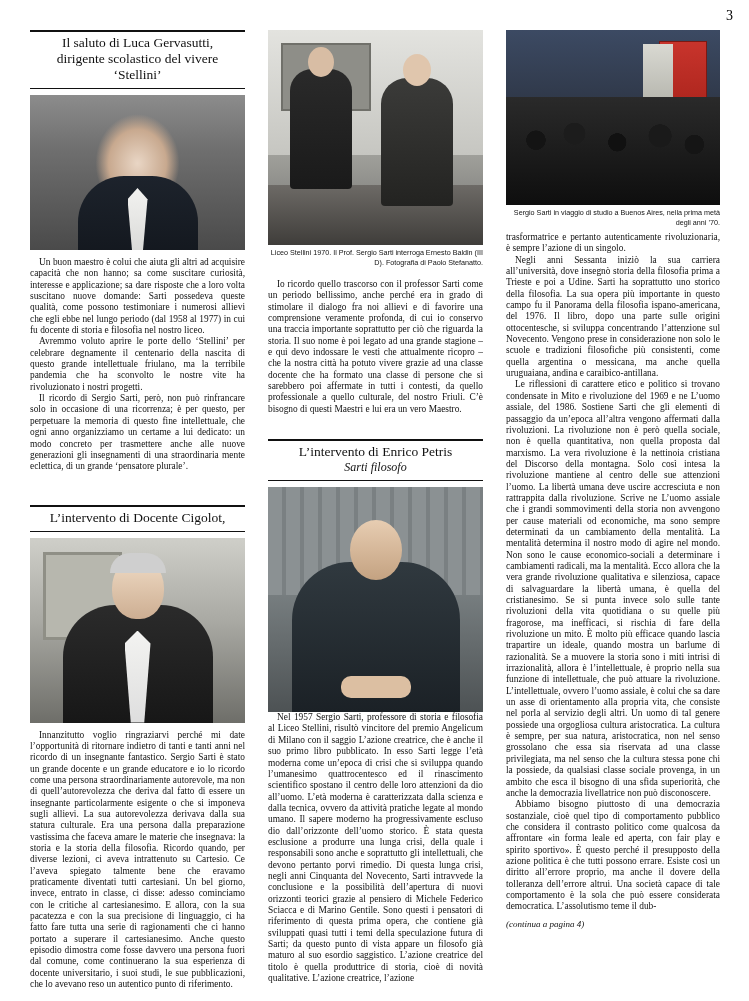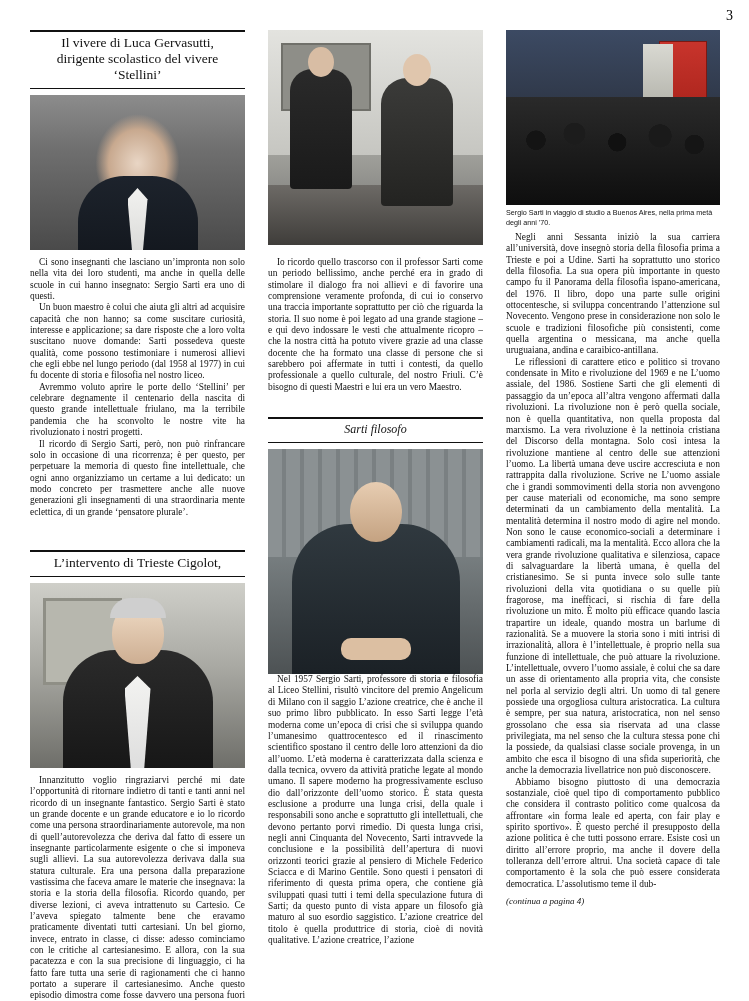--- a/index.html
+++ b/index.html
@@ -69,21 +69,21 @@
     overflow: hidden;
     background: #6b6b6b;
   }
   .caption {
     font-family: "Liberation Sans", sans-serif;
     font-size: 7.2px;
     line-height: 9.5px;
     color: #111;
     margin-top: 3px;
     margin-bottom: 5px;
-    text-align: left;
+    text-align: right;
   }
 
   .body-text p {
     margin: 0;
     text-indent: 9px;
     font-size: 9.4px;
     line-height: 11.35px;
     text-align: justify;
     font-family: "Liberation Serif", serif;
     hyphens: auto;
@@ -258,37 +258,36 @@
 
 <div class="page">
 
   <div class="page-number">3</div>
 
   <div class="content">
 
     <div class="col" style="left:0px; top:0px; width:215px;">
 
       <div class="headline-box">
-        <div class="h-line">Il vivere di Luca Gervasutti,</div>
+        <div class="h-line">Il saluto di Luca Gervasutti,</div>
         <div class="h-line">dirigente scolastico del vivere ‘Stellini’</div>
       </div>
 
       <div class="photo ph-gervasutti"></div>
 
       <div class="body-text" style="margin-top:7px;">
-        <p>Ci sono insegnanti che lasciano un’impronta non solo nella vita dei loro studenti, ma anche in quella delle scuole in cui hanno insegnato: Sergio Sarti era uno di questi.</p>
         <p>Un buon maestro è colui che aiuta gli altri ad acquisire capacità che non hanno; sa come suscitare curiosità, interesse e applicazione; sa dare risposte che a loro volta suscitano nuove domande: Sarti possedeva queste qualità, come possono testimoniare i numerosi allievi che egli ebbe nel lungo periodo (dal 1958 al 1977) in cui fu docente di storia e filosofia nel nostro liceo.</p>
         <p>Avremmo voluto aprire le porte dello ‘Stellini’ per celebrare degnamente il centenario della nascita di questo grande intellettuale friulano, ma la terribile pandemia che ha sconvolto le nostre vite ha rivoluzionato i nostri progetti.</p>
         <p>Il ricordo di Sergio Sarti, però, non può rinfrancare solo in occasione di una ricorrenza; è per questo, per perpetuare la memoria di questo fine intellettuale, che ogni anno organizziamo un certame a lui dedicato: un modo concreto per trasmettere anche alle nuove generazioni gli insegnamenti di una straordinaria mente eclettica, di un grande ‘pensatore plurale’.</p>
       </div>
 
       <div style="height:14px;"></div>
 
       <div class="headline-box" style="margin-top:18px;">
-        <div class="h-line">L’intervento di Trieste Cigolot,</div>
+        <div class="h-line">L’intervento di Docente Cigolot,</div>
       </div>
 
       <div class="photo ph-cigolot">
         <div class="frame"></div>
         <div class="body"></div>
         <div class="head"></div>
         <div class="hair"></div>
         <div class="shirt"></div>
       </div>
 
@@ -299,26 +298,28 @@
 
     <div class="col" style="left:238px; top:0px; width:215px;">
 
       <div class="photo ph-sarti-desk">
         <div class="wall"></div>
         <div class="board"></div>
         <div class="desk"></div>
         <div class="figL"></div>
         <div class="figR"></div>
       </div>
+      <div class="caption">Liceo Stellini 1970. Il Prof. Sergio Sarti interroga Ernesto Baldin (III D). Fotografia di Paolo Stefanatto.</div>
 
       <div class="body-text" style="margin-top:12px;">
         <p>Io ricordo quello trascorso con il professor Sarti come un periodo bellissimo, anche perché era in grado di stimolare il dialogo fra noi allievi e di favorire una comprensione veramente profonda, di cui io conservo una traccia importante soprattutto per ciò che riguarda la storia. Il suo nome è poi legato ad una grande stagione – e qui devo indossare le vesti che attualmente ricopro – che la nostra città ha potuto vivere grazie ad una classe docente che ha formato una classe di persone che si sarebbero poi affermate in tutti i contesti, da quello professionale a quello culturale, del nostro Friuli. C’è bisogno di questi Maestri e lui era un vero Maestro.</p>
       </div>
 
       <div class="headline-box" style="margin-top:24px;">
+        <div class="h-line">L’intervento di Enrico Petris</div>
         <div class="h-sub">Sarti filosofo</div>
       </div>
 
       <div class="photo ph-petris">
         <div class="bgshelf"></div>
         <div class="body"></div>
         <div class="head"></div>
         <div class="hands"></div>
       </div>
 
@@ -330,20 +331,21 @@
     <div class="col" style="left:476px; top:0px; width:214px;">
 
       <div class="photo ph-buenos">
         <div class="sign"></div>
         <div class="sign2"></div>
         <div class="crowd"></div>
       </div>
       <div class="caption">Sergio Sarti in viaggio di studio a Buenos Aires, nella prima metà degli anni ’70.</div>
 
       <div class="body-text">
+        <p class="noindent">trasformatrice e pertanto autenticamente rivoluzionaria, è sempre l’azione di un singolo.</p>
         <p>Negli anni Sessanta iniziò la sua carriera all’università, dove insegnò storia della filosofia prima a Trieste e poi a Udine. Sarti ha soprattutto uno storico della filosofia. La sua opera più importante in questo campo fu il Panorama della filosofia ispano-americana, del 1976. Il libro, dopo una parte sulle origini ottocentesche, si sviluppa concentrando l’attenzione sul Novecento. Vengono prese in considerazione non solo le scuole e tradizioni filosofiche più consistenti, come quella argentina o messicana, ma anche quella uruguaiana, andina e caraibico-antillana.</p>
         <p>Le riflessioni di carattere etico e politico si trovano condensate in Mito e rivoluzione del 1969 e ne L’uomo assiale, del 1986. Sostiene Sarti che gli elementi di passaggio da un’epoca all’altra vengono affermati dalla rivoluzioni. La rivoluzione non è però quella sociale, non è quella quantitativa, non quella proposta dal marxismo. La vera rivoluzione è la nettinoia cristiana del Discorso della montagna. Solo così intesa la rivoluzione mantiene al centro delle sue attenzioni l’uomo. La libertà umana deve uscire accresciuta e non rattrappita dalla rivoluzione. Scrive ne L’uomo assiale che i grandi sommovimenti della storia non avvengono per cause materiali od economiche, ma sono sempre determinati da un cambiamento della mentalità. La mentalità determina il nostro modo di agire nel mondo. Non sono le cause economico-sociali a determinare i cambiamenti radicali, ma la mentalità. Ecco allora che la vera grande rivoluzione qualitativa e silenziosa, capace di salvaguardare la libertà umana, è quella del cristianesimo. Se si punta invece solo sulle tante rivoluzioni della vita quotidiana o su quelle più fragorose, ma inefficaci, si rischia di fare della rivoluzione un mito. È molto più efficace quando lascia trapartire un ideale, quando mostra un barlume di razionalità. Se a muovere la storia sono i miti intrisi di irrazionalità, allora è l’intellettuale, è proprio nella sua funzione di intellettuale, che può attuare la rivoluzione. L’intellettuale, ovvero l’uomo assiale, è colui che sa dare un asse di orientamento alla propria vita, che consiste nel porla al servizio degli altri. Un uomo di tal genere possiede una orgogliosa cultura aristocratica. La cultura è sempre, per sua natura, aristocratica, non nel senso grossolano che essa sia riservata ad una classe privilegiata, ma nel senso che la cultura stessa pone chi la possiede, da qualsiasi classe sociale provenga, in un ambito che esca il bisogno di una sfida superiorità, che anche la democrazia livellatrice non può disconoscere.</p>
         <p>Abbiamo bisogno piuttosto di una democrazia sostanziale, cioè quel tipo di comportamento pubblico che considera il contrasto politico come qualcosa da affrontare «in forma leale ed aperta, con fair play e spirito sportivo». È questo perché il presupposto della azione politica è che tutti possono errare. Esiste così un diritto all’errore proprio, ma anche il dovere della tolleranza dell’errore altrui. Una società capace di tale comportamento è la sola che può essere considerata democratica. L’assolutismo teme il dub-</p>
         <p class="continua">(continua a pagina 4)</p>
       </div>
     </div>
 
   </div>
 </div>
 

